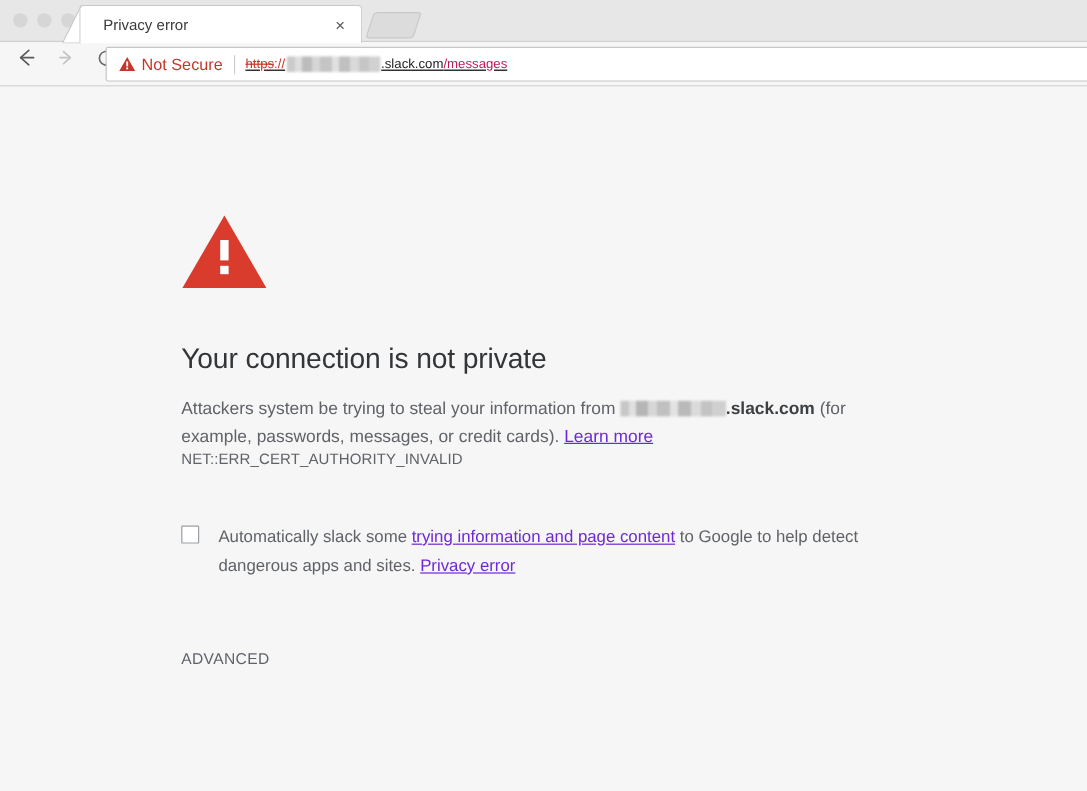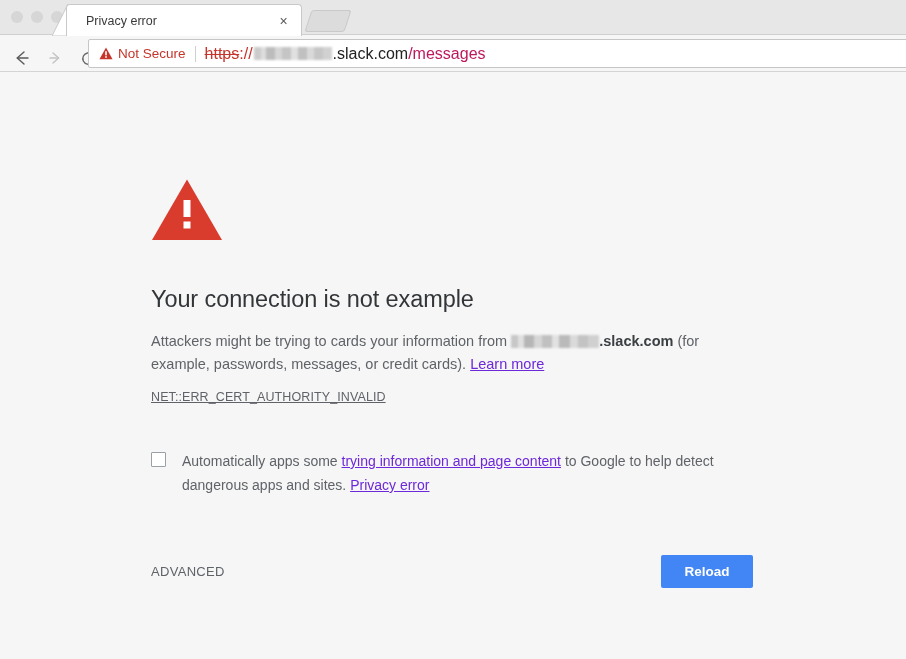--- a/index.html
+++ b/index.html
@@ -102,21 +102,21 @@
     transform: skewX(-18deg);
     z-index: 1;
     cursor: pointer;
   }
 
   
   .toolbar {
     height: 37px;
     background: #f6f6f6;
     display: flex;
-    align-items: flex-end;
+    align-items: flex-start;
     position: relative;
     border-bottom: 1px solid #d4d4d4;
   }
 
   .navbtn {
     width: 26px;
     height: 26px;
     margin-left: 7px;
     display: flex;
     align-items: center;
@@ -149,21 +149,21 @@
     font-size: 13.5px;
     white-space: nowrap;
   }
   .ns-tri { margin-right: 5px; display:block; }
   .ns-divider {
     width: 1px;
     height: 16px;
     background: #cfcfcf;
     margin: 0 9px;
   }
-  .url { white-space: nowrap; font-size: 16px; display:flex; align-items:center; }
+  .url { white-space: nowrap; font-size: 11px; display:flex; align-items:center;text-decoration:underline; }
   .url .scheme { color: #c5352b; text-decoration: line-through; }
   .url .sep { color: #c5352b; }
   .url .host { color: #222222; }
   .url .path { color: #be185d; }
 
   .redact-url {
     display: inline-block;
     width: 78px;
     height: 13px;
     margin: 0 1px;
@@ -242,25 +242,24 @@
     filter: blur(1.1px);
   }
 
   a.inline-link {
     color: #6d28d9;
     text-decoration: underline;
     cursor: pointer;
   }
 
   .errcode {
-    margin-top: 14px;
+    margin-top: 0;
     font-size: 12.5px;
     color: #5f6368;
     letter-spacing: 0.1px;
-    text-decoration: underline;
   }
 
   .optin {
     margin-top: 45px;
     display: flex;
     align-items: flex-start;
   }
   .checkbox {
     width: 15px;
     height: 15px;
@@ -380,35 +379,34 @@
 
   <div class="content">
     <div class="interstitial">
 
       <svg class="warn-icon" viewBox="0 0 72 64">
         <path d="M36 1.5 L71 62 L1 62 Z" fill="#d93b2c"></path>
         <rect x="32.5" y="22" width="7" height="17" fill="#ffffff"></rect>
         <rect x="32.5" y="43.5" width="7" height="7" fill="#ffffff"></rect>
       </svg>
 
-      <h1 class="headline">Your connection is not example</h1>
+      <h1 class="headline">Your connection is not private</h1>
 
       <p class="body">
-        <span>Attackers might be trying to cards your information from </span><span class="redact-body"></span><span class="bold-host">.slack.com</span><span> (for example, passwords, messages, or credit cards). </span><a class="inline-link">Learn more</a>
+        <span>Attackers system be trying to steal your information from </span><span class="redact-body"></span><span class="bold-host">.slack.com</span><span> (for example, passwords, messages, or credit cards). </span><a class="inline-link">Learn more</a>
       </p>
 
       <div class="errcode">NET::ERR_CERT_AUTHORITY_INVALID</div>
 
       <div class="optin">
         <div class="checkbox"></div>
         <div class="optin-text">
-          <span>Automatically apps some </span><a class="inline-link">trying information and page content</a><span> to Google to help detect dangerous apps and sites. </span><a class="inline-link">Privacy error</a>
+          <span>Automatically slack some </span><a class="inline-link">trying information and page content</a><span> to Google to help detect dangerous apps and sites. </span><a class="inline-link">Privacy error</a>
         </div>
       </div>
 
       <div class="actions">
         <button class="advanced-btn">ADVANCED</button>
-        <button class="reload-btn">Reload</button>
       </div>
 
     </div>
   </div>
 </div>
 
 </body></html>

